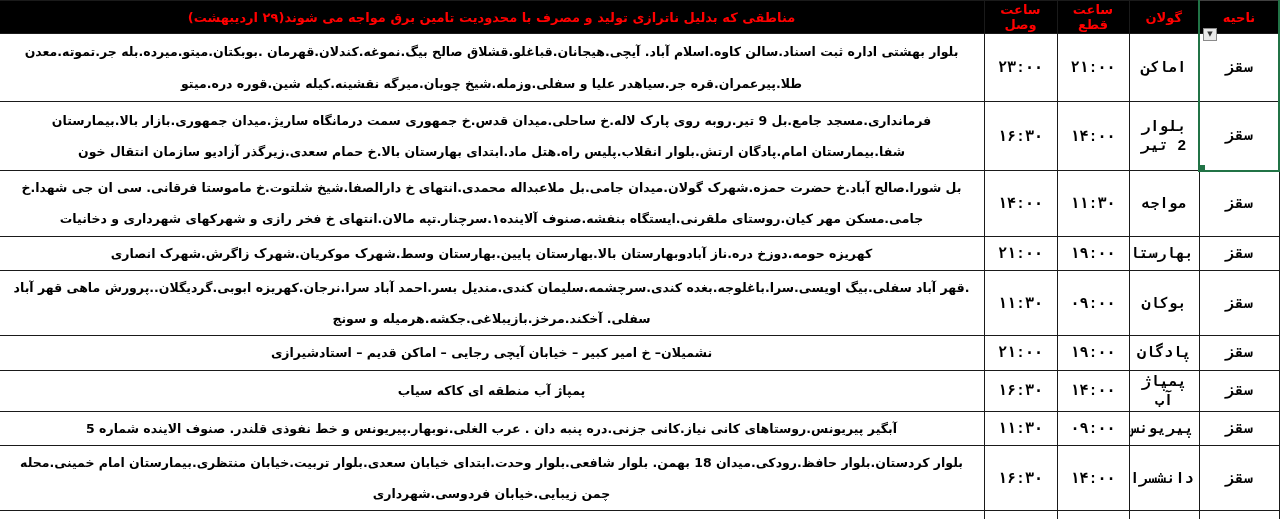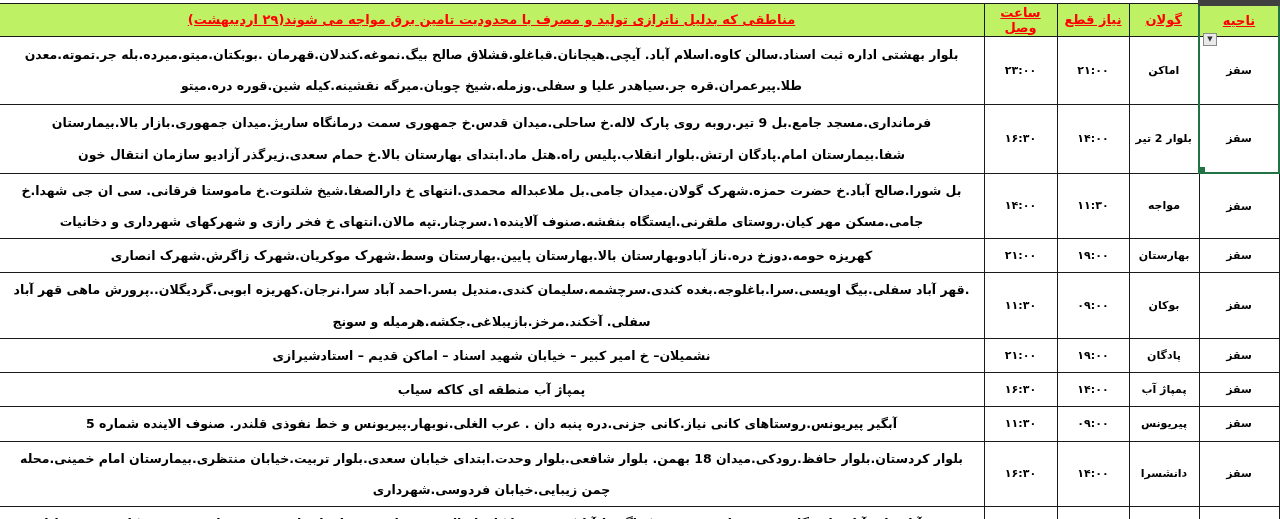--- a/index.html
+++ b/index.html
@@ -25,41 +25,41 @@
     padding:1px 5px;
     overflow:hidden;
   }
   col.c-region { width:80px; }
   col.c-feeder { width:70px; }
   col.c-cut    { width:72px; }
   col.c-recon  { width:73px; }
   col.c-areas  { width:985px; }
 
   tr.header-row td {
-    background:#bef264;
+    background:#000000;
     color:#FF0000;
     font-size:13px;
     height:30px;
-    text-decoration:underline;
   }
   td.areas {
     font-size:12.5px;
     line-height:2.5;
   }
   td.region, td.feeder, td.time {
-    font-size:11px;
+    font-size:15px;
+    font-family:Liberation Mono, monospace;
   }
   tr.h-tall  td { height:68px; }
   tr.h-tall2 td { height:69px; }
   tr.h-mid   td { height:61px; }
   tr.h-std   td { height:32px; }
 
   
   td.sel-side   { border-left:2px solid #217346; border-right:2px solid #217346; }
-  td.sel-top    { border-top:6px solid #404040;margin-top:25px; }
+  td.sel-top    { border-top:1px solid #404040;margin-top:25px; }
   td.sel-bottom { border-bottom:2px solid #217346; position:relative; }
   td.sel-bottom::after {
     content:"";
     position:absolute;
     left:-1px; bottom:-1px;
     width:5px; height:5px;
     background:#217346;
     border:1px solid #ffffff;
   }
 
@@ -88,21 +88,21 @@
       <col class="c-recon">
       <col class="c-areas">
   </colgroup>
   <tbody>
     <tr class="header-row">
       <td class="region-header sel-side sel-top">
         <span>ناحیه</span>
         <span class="filter-btn">▼</span>
       </td>
       <td>گولان</td>
-      <td>نیاز قطع</td>
+      <td>ساعت قطع</td>
       <td>ساعت وصل</td>
       <td>مناطقی که بدلیل ناترازی تولید و مصرف با محدودیت تامین برق مواجه می شوند(۲۹ اردیبهشت)</td>
     </tr>
 
     <tr class="h-tall">
       <td class="region sel-side">سقز</td>
       <td class="feeder">اماکن</td>
       <td class="time">۲۱:۰۰</td>
       <td class="time">۲۳:۰۰</td>
       <td class="areas">بلوار بهشتی اداره ثبت اسناد.سالن کاوه.اسلام آباد. آیچی.هیجانان.قباغلو.قشلاق صالح بیگ.نموغه.کندلان.قهرمان .بوبکتان.میتو.میرده.بله جر.تموته.معدن طلا.پیرعمران.قره جر.سیاهدر علیا و سفلی.وزمله.شیخ چوبان.میرگه نقشینه.کیله شین.قوره دره.میتو</td>
@@ -138,21 +138,21 @@
       <td class="time">۰۹:۰۰</td>
       <td class="time">۱۱:۳۰</td>
       <td class="areas">.قهر آباد سفلی.بیگ اویسی.سرا.باغلوجه.بغده کندی.سرچشمه.سلیمان کندی.مندیل بسر.احمد آباد سرا.نرجان.کهریزه ابوبی.گردیگلان..پرورش ماهی قهر آباد سفلی. آخکند.مرخز.بازیبلاغی.جکشه.هرمیله و سونج</td>
     </tr>
 
     <tr class="h-std">
       <td class="region">سقز</td>
       <td class="feeder">پادگان</td>
       <td class="time">۱۹:۰۰</td>
       <td class="time">۲۱:۰۰</td>
-      <td class="areas">نشمیلان– خ امیر کبیر – خیابان شهید اسناد – اماکن قدیم – استادشیرازی</td>
+      <td class="areas">نشمیلان– خ امیر کبیر – خیابان آیچی رجایی – اماکن قدیم – استادشیرازی</td>
     </tr>
 
     <tr class="h-std">
       <td class="region">سقز</td>
       <td class="feeder">پمپاژ آب</td>
       <td class="time">۱۴:۰۰</td>
       <td class="time">۱۶:۳۰</td>
       <td class="areas">پمپاژ آب منطقه ای کاکه سیاب</td>
     </tr>
 

